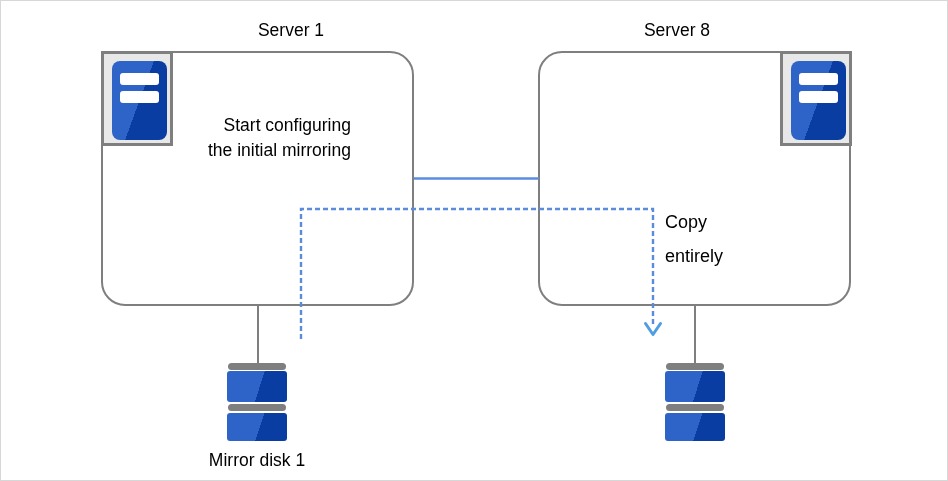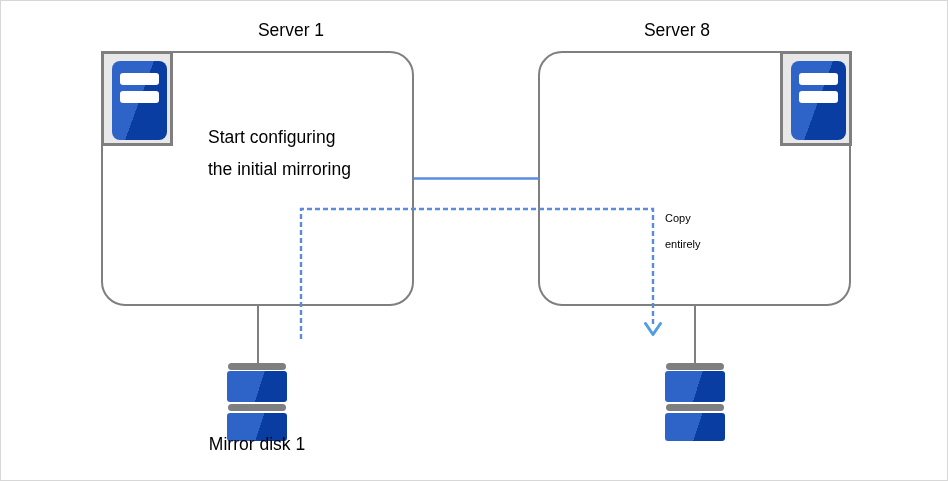--- a/index.html
+++ b/index.html
@@ -51,30 +51,31 @@
   .server-icon .slot{
     position:absolute;
     left:8px;width:39px;height:12px;
     border-radius:3px;
     background:#ffffff;
   }
   .server-icon .slot.s-a{top:12px;}
   .server-icon .slot.s-b{top:30px;}
   .note{
     position:absolute;
-    left:207px;top:120px;
+    left:207px;top:112px;
     font-size:17.5px;
-    line-height:32px;
+    line-height:25px;
     white-space:pre-line;
+    text-align:right;
   }
   .copy-label{
     position:absolute;
     left:664px;top:204px;
-    font-size:11px;
-    line-height:26px;
+    font-size:18px;
+    line-height:34px;
     white-space:pre-line;
   }
   .connector{
     position:absolute;
     width:2.5px;
     top:304px;height:59px;
     background:#7f7f7f;
   }
   .connector.c1{left:255.5px;}
   .connector.c2{left:692.5px;}
@@ -93,21 +94,21 @@
   .d1 .disk-cap{left:227px;top:362px;}
   .d1 .disk-body.top{left:226px;top:370px;height:31px;}
   .d1 .disk-band{left:227px;top:403px;}
   .d1 .disk-body.bot{left:226px;top:412px;height:28px;}
   .d2 .disk-cap{left:665px;top:362px;}
   .d2 .disk-body.top{left:664px;top:370px;height:31px;}
   .d2 .disk-band{left:665px;top:403px;}
   .d2 .disk-body.bot{left:664px;top:412px;height:28px;}
   .disk-label{
     position:absolute;
-    width:160px;top:433px;
+    width:160px;top:449px;
     font-size:17.5px;
     text-align:center;
     white-space:nowrap;
   }
   .disk-label.l1{left:176px;}
   .disk-label.l2{left:614px;}
   .overlay{
     position:absolute;
     left:0;top:0;
     pointer-events:none;

